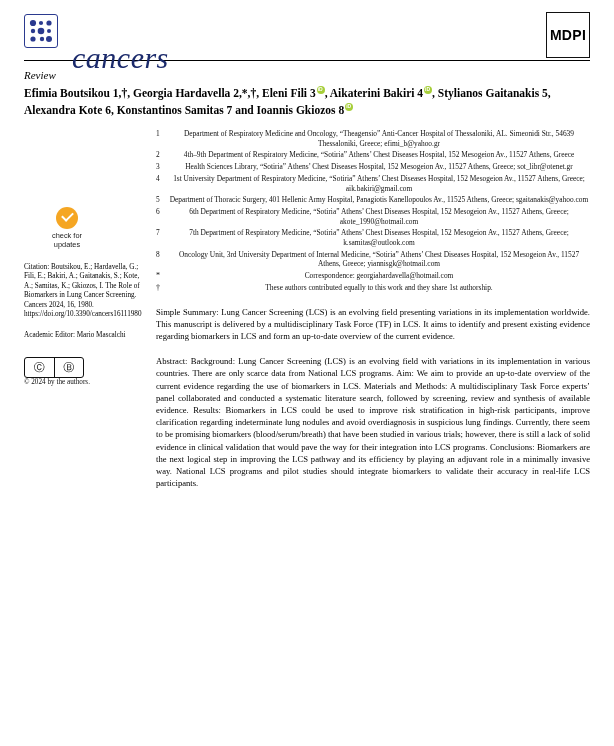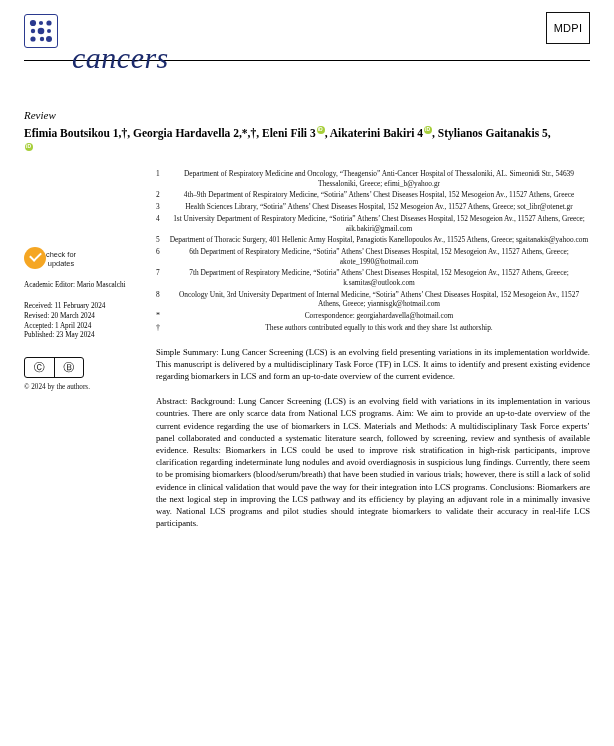--- a/index.html
+++ b/index.html
@@ -41,37 +41,37 @@
     margin-left: 14px;
     line-height: 36px;
     letter-spacing: 0.5px;
     margin-top: 28px;
   }
   .mdpi-box {
     position: absolute;
     right: 24px;
     top: 12px;
     width: 44px;
-    height: 32px;
+    height: 46px;
     border: 1.5px solid #111;
     display: flex;
     align-items: center;
     justify-content: center;
     font-family: "Liberation Sans", sans-serif;
-    font-size: 11px;
-    font-weight: normal;
+    font-size: 14px;
+    font-weight: bold;
     letter-spacing: 0.3px;
   }
   .rule {
     border-top: 1px solid #000;
     margin: 2px 24px 0 24px;
   }
 
   
-  .titleblock { padding: 8px 16px 0 24px; margin-top: 40px; }
+  .titleblock { padding: 8px 16px 0 24px; }
   .article-type {
     font-style: italic;
     font-size: 11px;
     margin-bottom: 4px;
   }
   .paper-title {
     font-size: 20.5px;
     font-weight: normal;
     line-height: 25px;
     margin: 0 0 14px 0;
@@ -143,21 +143,21 @@
     text-align: justify;
     margin-top: 13px;
   }
   .para .lead { font-weight: normal; }
   .kw { margin-top: 12px; }
 
   
   .check-updates {
     margin-top: 78px;
     display: flex;
-    flex-direction: row;
+    flex-direction: column;
     align-items: center;
     width: 86px;
   }
   .cu-icon {
     width: 22px; height: 22px;
     border-radius: 50%;
     background: #f5a623;
     position: relative;
   }
   .cu-icon::after {
@@ -212,21 +212,20 @@
     align-items: center;
     justify-content: center;
     font-family: "Liberation Sans", sans-serif;
     font-size: 11px;
     color: #111;
   }
   .cc-badge .cell + .cell { border-left: 1.2px solid #111; }
   .copyright {
     font-size: 7.2px;
     line-height: 9.4px;
-    margin-top: 5px;
     color: #111;
   }
 </style>
 </head>
 <body>
 
 <div class="masthead">
   <div class="logo-mark">
     <svg width="32" height="32" viewBox="0 0 32 32" aria-hidden="true">
       <g fill="#2b3a8f">
@@ -244,45 +243,40 @@
   </div>
   <div class="journal-name">cancers</div>
   <div class="mdpi-box">MDPI</div>
 </div>
 <div class="rule"></div>
 
 <div class="titleblock">
   <div class="article-type">Review</div>
   <div class="authors">
     <span>Efimia Boutsikou 1,†, Georgia Hardavella 2,*,†, Eleni Fili 3</span><span class="orcid"></span><span>, Aikaterini Bakiri 4</span><span class="orcid"></span><span>, Stylianos Gaitanakis 5,</span><br>
-    <span class="orcid"></span>
+    <span>Alexandra Kote 6, Konstantinos Samitas 7 and Ioannis Gkiozos 8</span><span class="orcid"></span>
   </div>
 </div>
 
 <div class="body-wrap">
 
   <div class="left-col">
 
     <div class="check-updates">
       <div class="cu-icon"></div>
       <div class="cu-text">
         <span>check for</span><br>
         <span>updates</span>
       </div>
     </div>
 
+    <div class="citation">Citation: Boutsikou, E.; Hardavella, G.; Fili, E.; Bakiri, A.; Gaitanakis, S.; Kote, A.; Samitas, K.; Gkiozos, I. The Role of Biomarkers in Lung Cancer Screening. Cancers 2024, 16, 1980. https://doi.org/10.3390/cancers16111980</div>
 
     <div class="acad-editor">Academic Editor: Mario Mascalchi</div>
 
-    <div class="dates">
-      <div>Received: 11 February 2024</div>
-      <div>Revised: 20 March 2024</div>
-      <div>Accepted: 1 April 2024</div>
-      <div>Published: 23 May 2024</div>
-    </div>
 
     <div class="cc-block">
       <div class="cc-badge">
         <div class="cell">Ⓒ</div>
         <div class="cell">Ⓑ</div>
       </div>
       <div class="copyright">© 2024 by the authors.</div>
     </div>
   </div>
 

